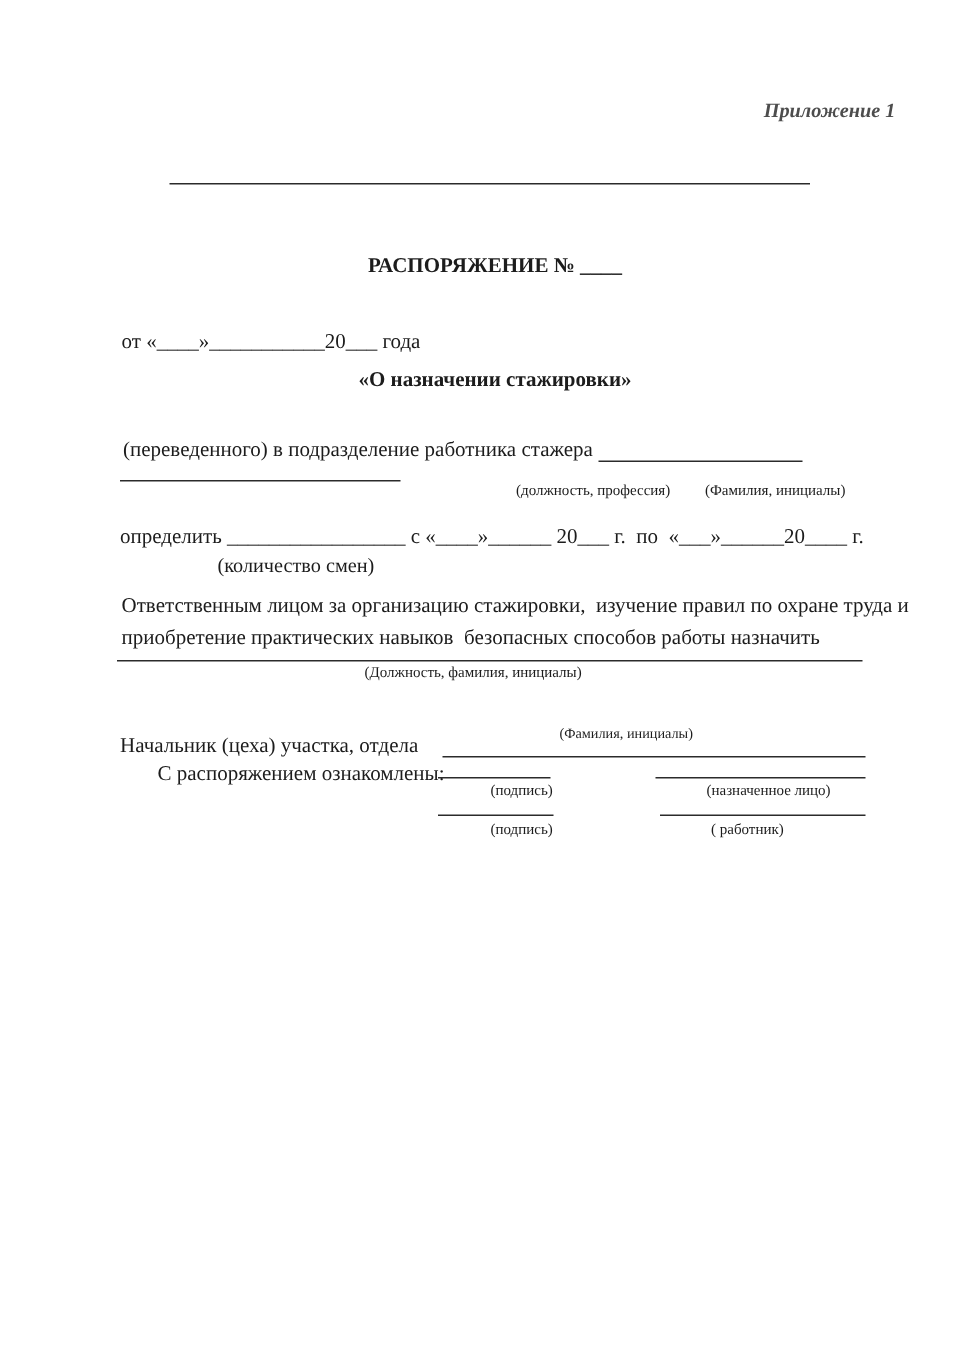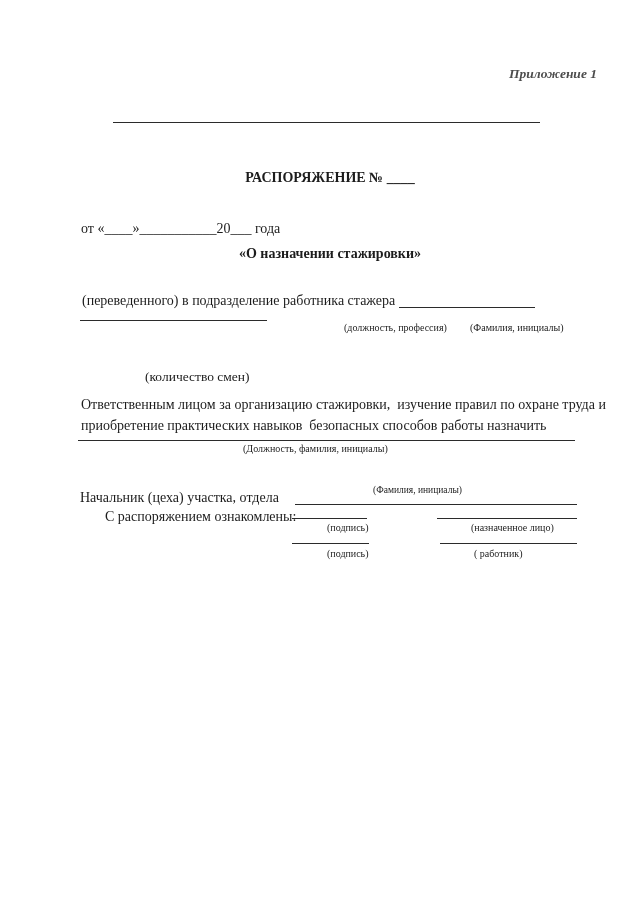--- a/index.html
+++ b/index.html
@@ -52,20 +52,21 @@
 
   <div class="abs flexrow" style="left:82px;top:293px;width:453px;height:15px;">
     <span class="body-text t">(переведенного) в подразделение работника стажера </span>
     <span class="blank"></span>
   </div>
 
   <div class="abs rule" style="left:80px;top:320px;width:187px;border-bottom-width:1.2px;"></div>
   <div class="abs hint t" style="left:312px;top:322px;margin-left:32px;">(должность, профессия)</div>
   <div class="abs hint t" style="left:470px;top:322px;">(Фамилия, инициалы)</div>
 
+  <div class="abs body-text t" style="left:80px;top:351px;">определить _________________ с «____»______ 20___ г.  по  «___»______20____ г.</div>
   <div class="abs hint-big t" style="left:145px;top:370px;">(количество смен)</div>
 
   <div class="abs body-text t" style="left:81px;top:397px;">Ответственным лицом за организацию стажировки,  изучение правил по охране труда и</div>
   <div class="abs body-text t" style="left:81px;top:418px;">приобретение практических навыков  безопасных способов работы назначить</div>
 
   <div class="abs rule" style="left:78px;top:440px;width:497px;border-bottom-width:1.2px;"></div>
   <div class="abs hint t" style="left:243px;top:443px;">(Должность, фамилия, инициалы)</div>
 
   <div class="abs flexrow" style="left:80px;right:65px;top:466px;height:15px;margin-top:24px;">
     <span class="body-text t">Начальник (цеха) участка, отдела</span>

